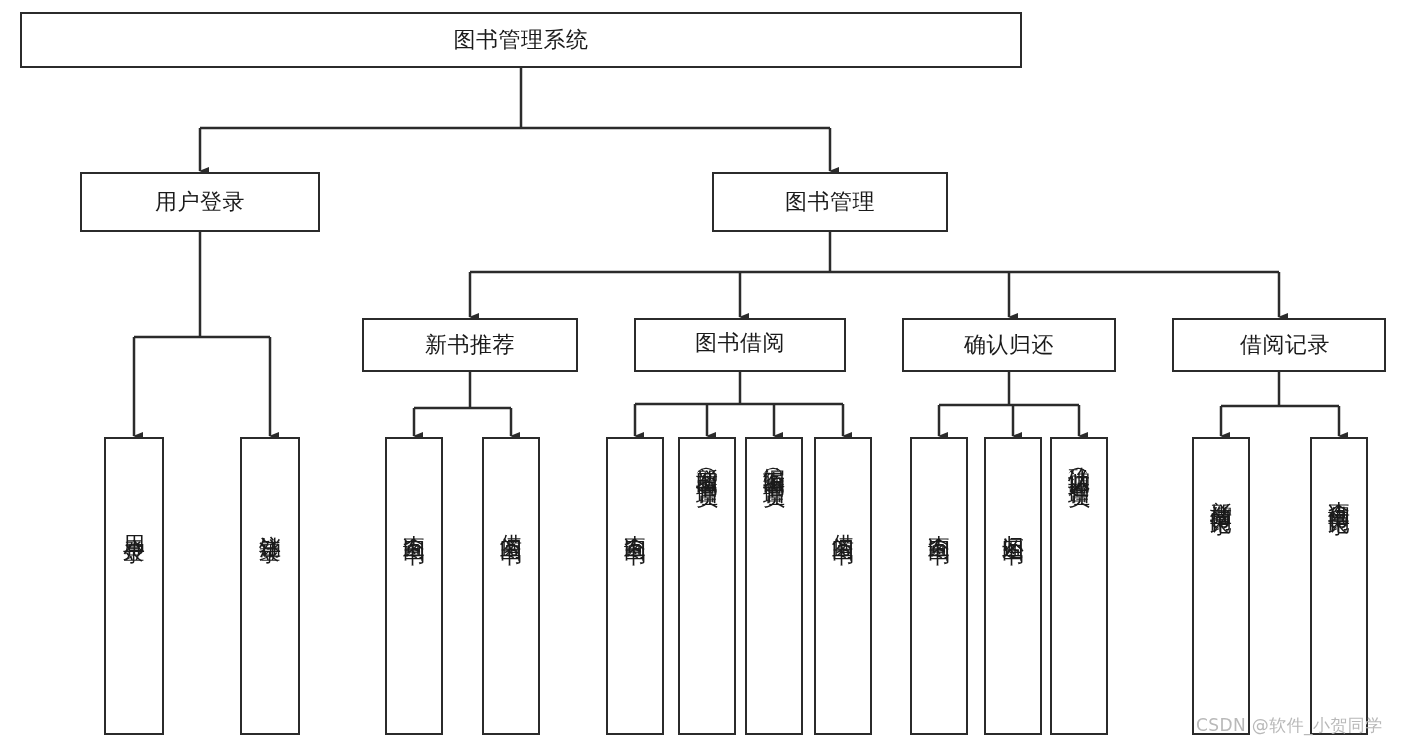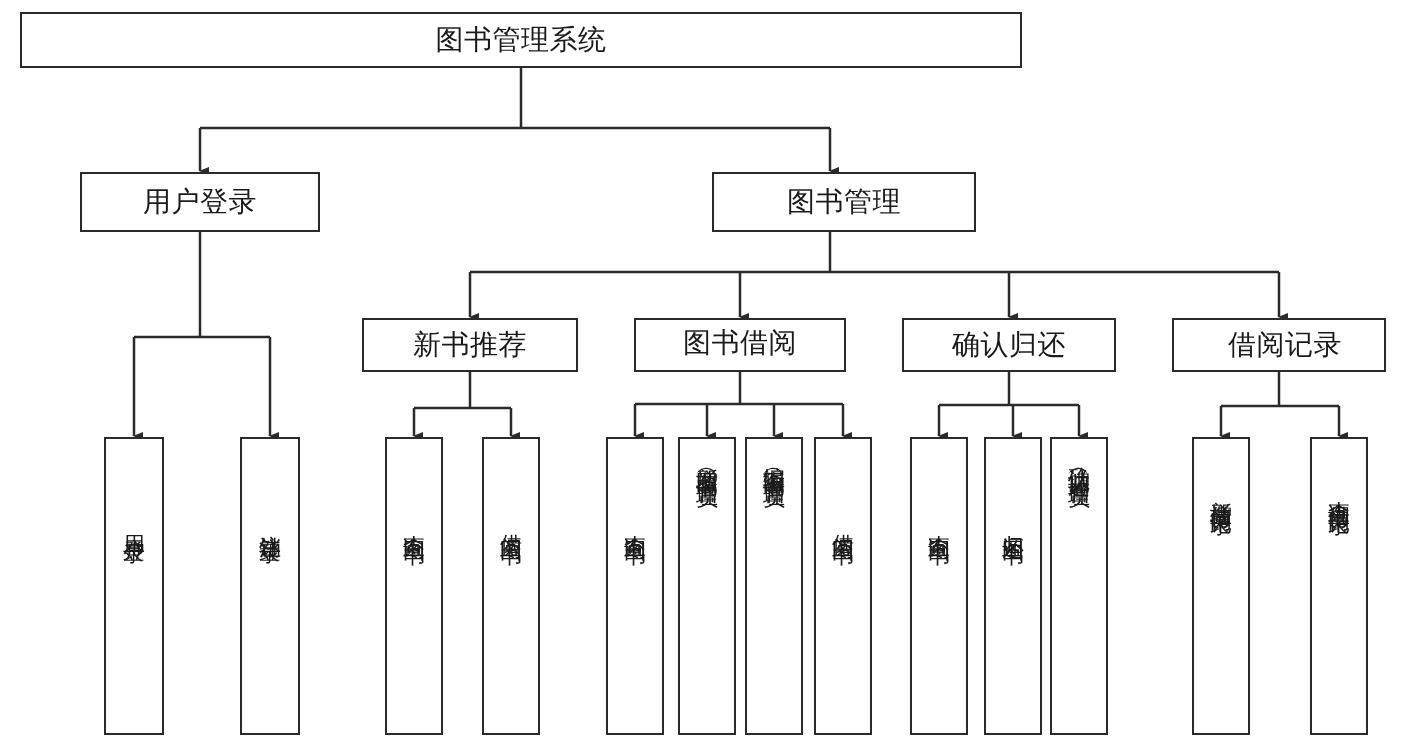--- a/index.html
+++ b/index.html
@@ -43,21 +43,21 @@
     justify-content: center;
     padding-top: 0;
   }
   .node-label {
     color: #1a1a1a;
     line-height: 1.12;
     text-align: center;
     white-space: nowrap;
   }
   .node-label.horizontal-text {
-    font-size: 28px;
+    font-size: 22px;
     letter-spacing: 0.5px;
   }
   .node-label.vertical-text {
     writing-mode: vertical-rl;
     text-orientation: upright;
     font-size: 22px;
     letter-spacing: 3px;
     line-height: 1;
   }
   .node-box.vertical .node-label {
@@ -118,21 +118,21 @@
         <line x1="1339" y1="406" x2="1339" y2="436" stroke="#2b2b2b" stroke-width="2.5" marker-end="url(#arrow-down)"></line>
       </g>
   </svg>
   <div id="node-layer">
       <div class="node-box horizontal" style="left: 20px; top: 12px; width: 1002px; height: 56px; border-color: rgb(43, 43, 43); background: rgb(255, 255, 255);">
         <div class="node-label horizontal-text" style="color: rgb(26, 26, 26);">图书管理系统</div>
       </div>
       <div class="node-box horizontal" style="left: 80px; top: 172px; width: 240px; height: 60px; border-color: rgb(43, 43, 43); background: rgb(255, 255, 255);">
         <div class="node-label horizontal-text" style="color: rgb(26, 26, 26);">用户登录</div>
       </div>
-      <div class="node-box horizontal" style="left: 712px; top: 172px; width: 264px; height: 60px; border-color: rgb(43, 43, 43); background: rgb(255, 255, 255);">
+      <div class="node-box horizontal" style="left: 712px; top: 172px; width: 236px; height: 60px; border-color: rgb(43, 43, 43); background: rgb(255, 255, 255);">
         <div class="node-label horizontal-text" style="color: rgb(26, 26, 26);">图书管理</div>
       </div>
       <div class="node-box horizontal" style="left: 362px; top: 318px; width: 216px; height: 54px; border-color: rgb(43, 43, 43); background: rgb(255, 255, 255);">
         <div class="node-label horizontal-text" style="color: rgb(26, 26, 26);">新书推荐</div>
       </div>
       <div class="node-box horizontal" style="left: 634px; top: 318px; width: 212px; height: 54px; border-color: rgb(43, 43, 43); background: rgb(255, 255, 255);">
         <div class="node-label horizontal-text" style="color: rgb(26, 26, 26); font-family: Liberation Mono, monospace;">图书借阅</div>
       </div>
       <div class="node-box horizontal" style="left: 902px; top: 318px; width: 214px; height: 54px; border-color: rgb(43, 43, 43); background: rgb(255, 255, 255);">
         <div class="node-label horizontal-text" style="color: rgb(26, 26, 26);">确认归还</div>
@@ -173,13 +173,14 @@
       <div class="node-box vertical" style="left: 1050px; top: 437px; width: 58px; height: 298px; border-color: rgb(43, 43, 43); background: rgb(255, 255, 255);">
         <div class="node-label vertical-text" style="color: rgb(26, 26, 26); margin-top: 10px;">确认归还（管理员）</div>
       </div>
       <div class="node-box vertical" style="left: 1192px; top: 437px; width: 58px; height: 298px; border-color: rgb(43, 43, 43); background: rgb(255, 255, 255);">
         <div class="node-label vertical-text" style="color: rgb(26, 26, 26); margin-top: 44px;">新增借阅记录</div>
       </div>
       <div class="node-box vertical" style="left: 1310px; top: 437px; width: 58px; height: 298px; border-color: rgb(43, 43, 43); background: rgb(255, 255, 255);">
         <div class="node-label vertical-text" style="color: rgb(26, 26, 26); margin-top: 44px;">查询借阅记录</div>
       </div>
     </div>
+  <div class="watermark" style="left: 1196px; top: 714px;">CSDN @软件_小贺同学</div>
 </div>
 
 </body></html>

